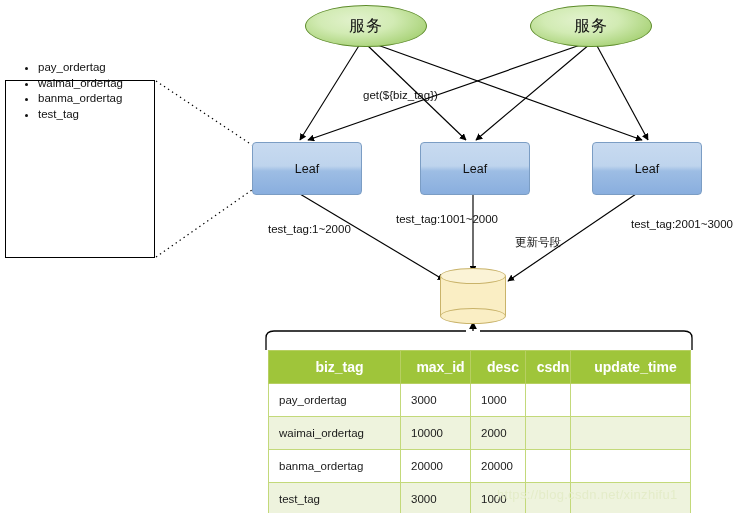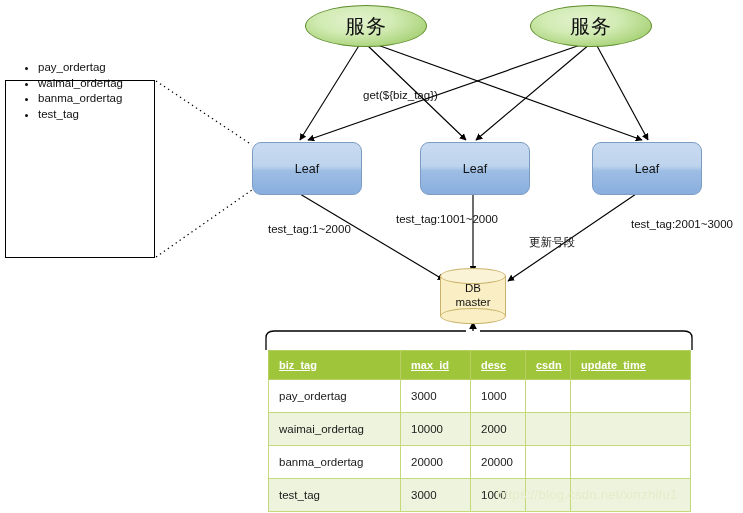--- a/index.html
+++ b/index.html
@@ -14,27 +14,27 @@
   .callout-list{position:absolute;left:22px;top:60px;margin:0;padding:0 0 0 16px;
                 list-style:disc;}
   .callout-list li{font-size:11.5px;color:#111;line-height:15.5px;
                    white-space:nowrap;}
 
   
   .svc{position:absolute;width:120px;height:40px;border-radius:50%;
        border:1px solid #5d8b2a;
        background:radial-gradient(ellipse at 42% 35%, #e2f2cd 0%, #d2ebb4 38%, #a8d277 78%, #93c95e 100%);
        display:flex;align-items:center;justify-content:center;}
-  .svc span{font-size:20px;color:#111;font-family:Liberation Sans, sans-serif;
+  .svc span{font-size:16px;color:#111;font-family:Liberation Sans, sans-serif;
             letter-spacing:1px;}
   #svc-1{left:305px;top:5px;}
   #svc-2{left:530px;top:5px;}
 
   
-  .leaf{position:absolute;width:108px;height:51px;border-radius:9px;
+  .leaf{position:absolute;width:108px;height:51px;border-radius:4px;
         border:1px solid #7b9dc4;
         background:linear-gradient(to bottom,#c8daf0 0%,#bed4ed 45%,#9dbde4 55%,#89aede 100%);
         display:flex;align-items:center;justify-content:center;}
   .leaf span{font-size:12.5px;color:#111;}
   #leaf-1{left:252px;top:142px;}
   #leaf-2{left:420px;top:142px;}
   #leaf-3{left:592px;top:142px;}
 
   
   .db{position:absolute;left:440px;top:268px;width:66px;height:56px;}
@@ -51,23 +51,23 @@
            font-size:11.5px;line-height:14px;color:#111;z-index:3;}
 
   
   .elbl{position:absolute;font-size:11.5px;color:#111;white-space:nowrap;}
   .elbl.cn{font-family:"DejaVu Sans",sans-serif;}
 
   
   .tbl-wrap{position:absolute;left:268px;top:350px;width:422px;}
   table.seg{border-collapse:collapse;width:422px;table-layout:fixed;
             border:1px solid #b7cf62;}
-  table.seg th{background:#9fc53a;color:#ffffff;font-size:11px;
-               font-weight:bold;text-align:left;padding:8px 0 8px 10px;
-               border:1px solid #b7cf62;text-decoration:underline;}
+  table.seg th{background:#9fc53a;color:#ffffff;font-size:14px;
+               font-weight:bold;text-align:center;padding:8px 0 8px 10px;
+               border:1px solid #b7cf62;}
   table.seg td{font-size:11.5px;color:#1a1a1a;text-align:left;
                padding:8px 0 8px 10px;border:1px solid #c3d97a;height:16px;}
   table.seg tr.odd td{background:#ffffff;}
   table.seg tr.even td{background:#eef3dd;}
   .c0{width:132px;} .c1{width:70px;} .c2{width:55px;}
   .c3{width:45px;} .c4{width:120px;}
 
   .watermark{position:absolute;left:497px;top:487px;font-size:13px;
              color:#e4ecc9;white-space:nowrap;letter-spacing:.3px;}
 </style>
@@ -135,31 +135,27 @@
     <span>Leaf</span>
   </div>
   <div class="leaf" id="leaf-3">
     <span>Leaf</span>
   </div>
 
   <div class="db">
     <div class="body"></div>
     <div class="bot"></div>
     <div class="top"></div>
-    <div class="lbl">
-      <div>DB</div>
-      <div>master</div>
-    </div>
   </div>
 
   <div class="elbl" style="left:363px;top:81px;margin-top:8px;">get(${biz_tag})</div>
   <div class="elbl" style="left:268px;top:223px;">test_tag:1~2000</div>
   <div class="elbl" style="left:396px;top:213px;text-align:right;">test_tag:1001~2000</div>
   <div class="elbl" style="left:623px;top:218px;padding-left:8px;">test_tag:2001~3000</div>
-  <div class="elbl cn" style="left:529px;top:235px;">更新号段</div>
+  <div class="elbl cn" style="left:515px;top:235px;">更新号段</div>
 
   <div class="tbl-wrap">
     <table class="seg">
       <colgroup>
         <col class="c0">
           <col class="c1">
           <col class="c2">
           <col class="c3">
           <col class="c4">
       </colgroup>

